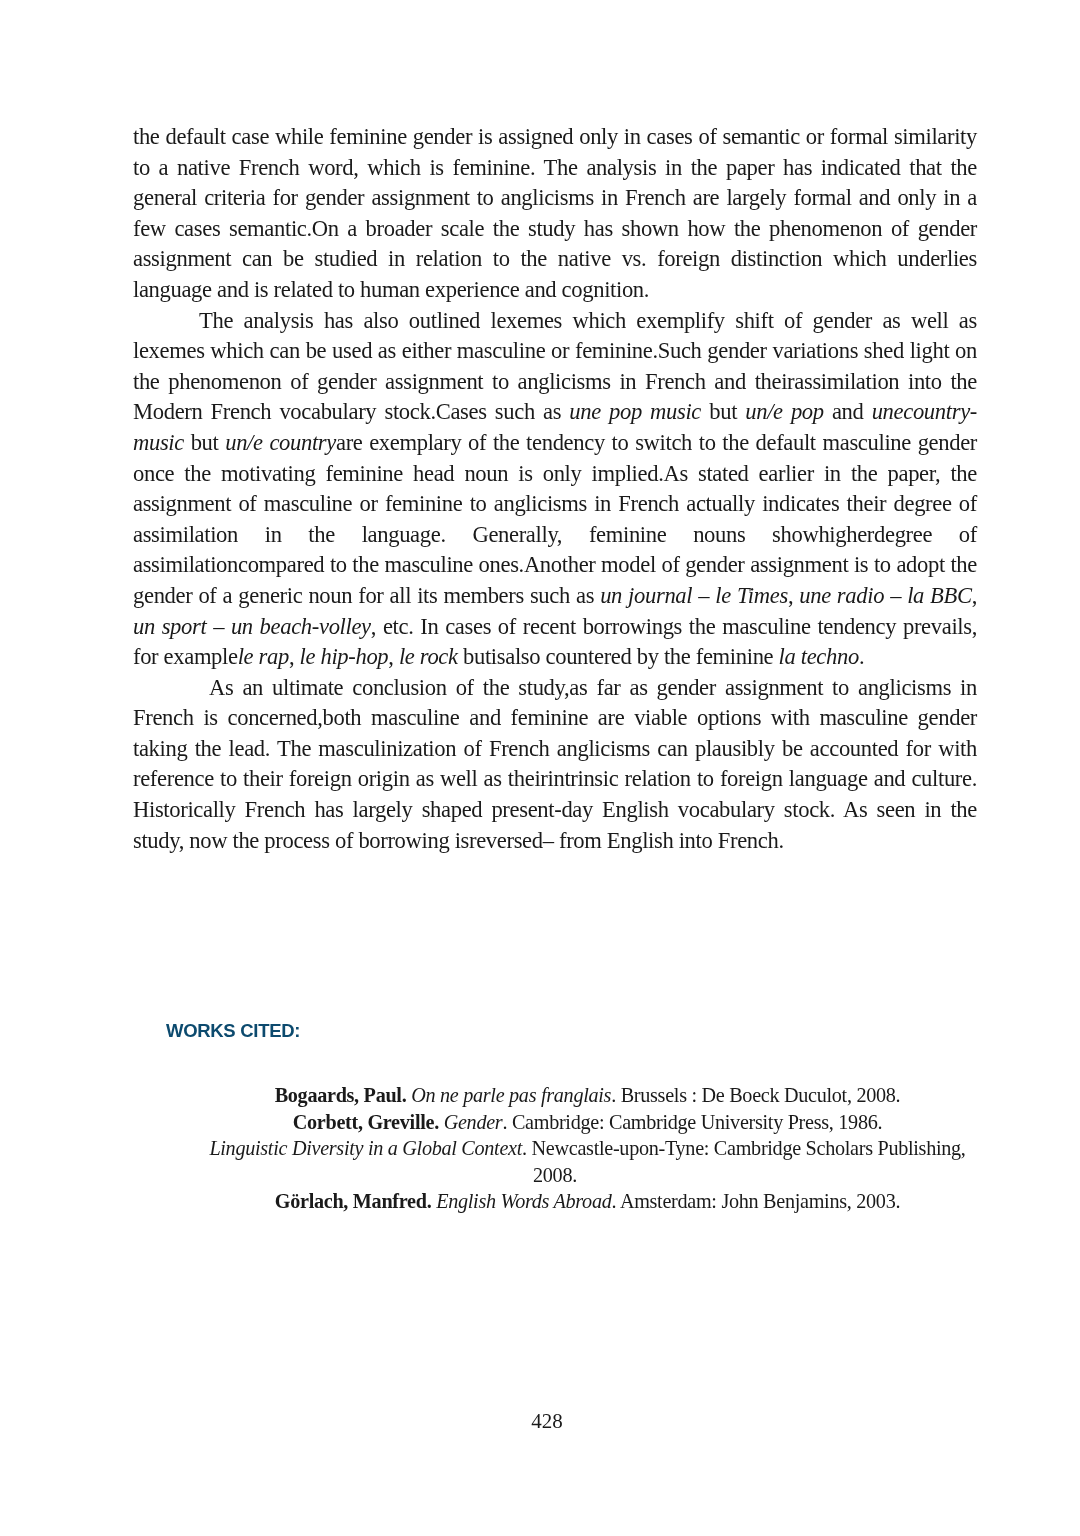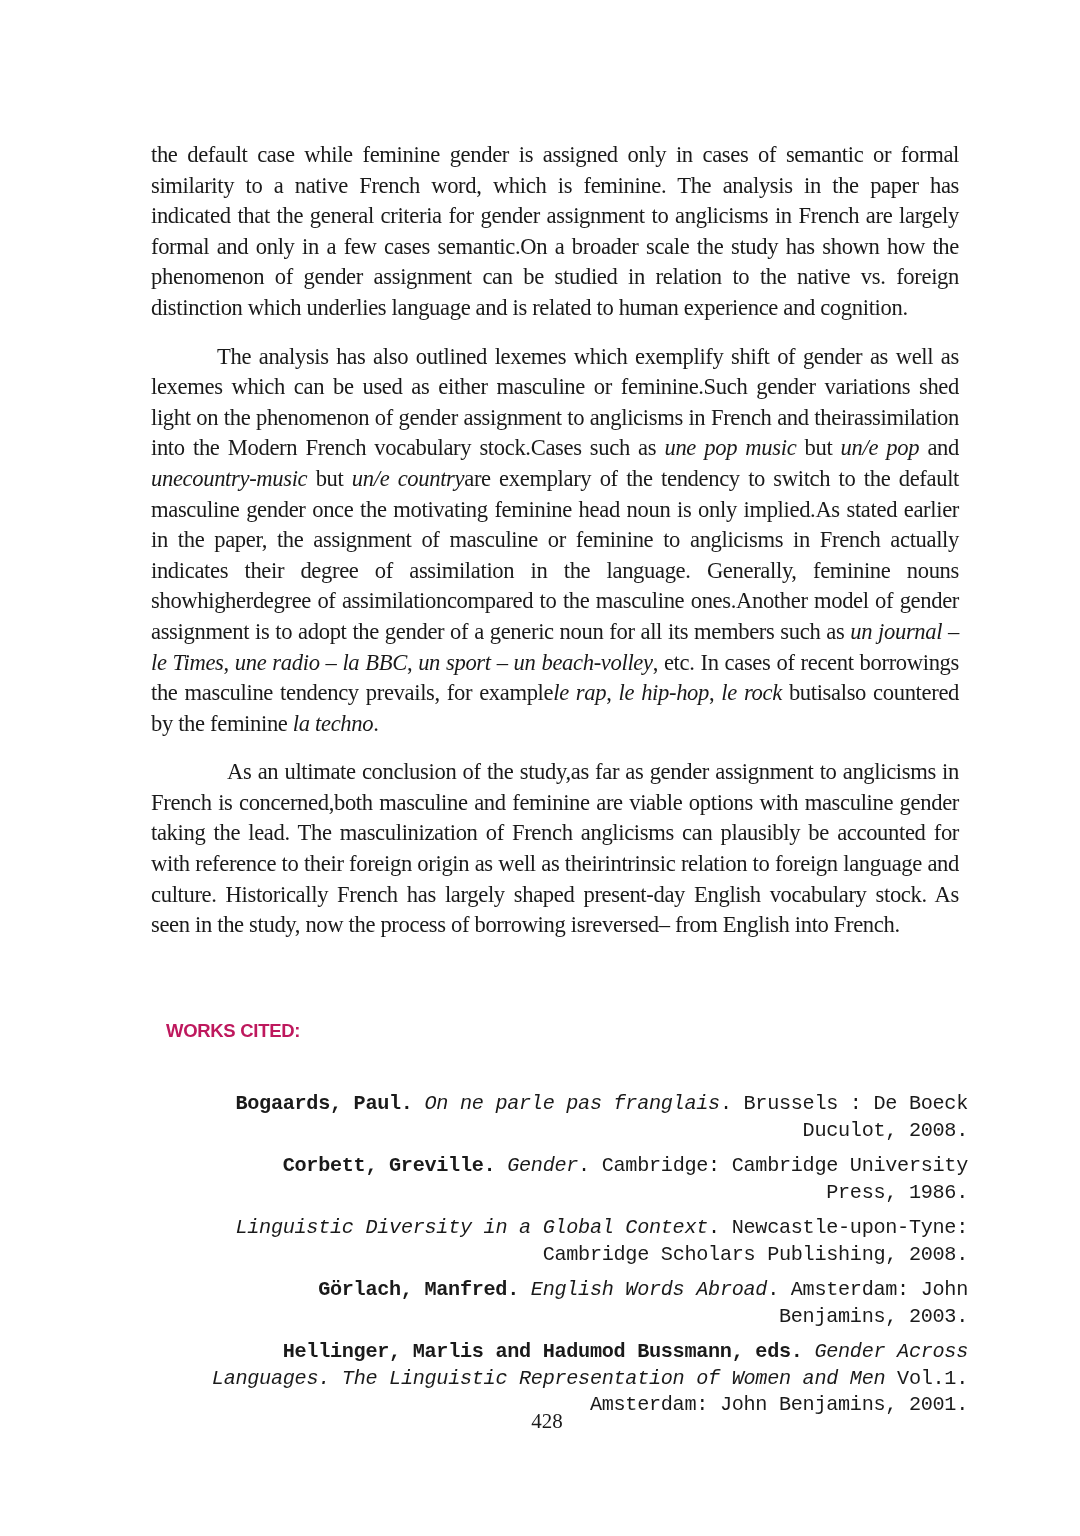--- a/index.html
+++ b/index.html
@@ -5,47 +5,46 @@
   html, body { margin: 0; padding: 0; background: #ffffff; }
   body {
     width: 1080px; height: 1536px; position: relative; overflow: hidden;
     color: #1a1a1a;
     font-family: "Liberation Serif", "DejaVu Serif", serif;
   }
   .page {
     position: absolute; left: 133px; top: 122px; width: 844px;
   }
   .para {
-    margin: 18px;
+    margin: 0;
     font-size: 22.6px;
     line-height: 30.6px;
     text-align: justify;
     letter-spacing: -0.35px;
     word-spacing: 0px;
   }
   .para.indent { text-indent: 66px; }
   .para.indent2 { text-indent: 76px; font-family: Liberation Serif, serif; }
   .para .it { font-style: italic; }
   .heading {
     position: absolute; left: 166px; top: 1020px;
     font-family: "Liberation Sans", "DejaVu Sans", sans-serif;
     font-weight: bold; font-size: 18.5px; letter-spacing: -0.3px;
-    color: #be185d;
+    color: #0c4a6e;
   }
   .refs {
     position: absolute; left: 133px; top: 1082px; width: 844px;
   }
   .ref {
-    margin: 9px;
+    margin: 0;
     font-size: 20.2px;
     line-height: 26.5px;
     text-indent: 65px;
-    text-align: right;
+    text-align: center;
     letter-spacing: -0.3px;
-    font-family: Liberation Mono, monospace;
   }
   .ref .au { font-weight: bold; }
   .ref .it { font-style: italic; }
   .pagenum {
     position: absolute; left: 0; width: 1080px; top: 1409px;
     text-align: center; font-size: 21px; margin-left: 7px;
   }
 </style>
 </head>
 <body>
@@ -56,16 +55,15 @@
   <p class="para indent2"><span>As an ultimate conclusion of the study,as far as gender assignment to anglicisms in French is concerned,both masculine and feminine are viable options with masculine gender taking the lead. The masculinization of French anglicisms can plausibly be accounted for with reference to their foreign origin as well as theirintrinsic relation to foreign language and culture. Historically French has largely shaped present-day English vocabulary stock. As seen in the study, now the process of borrowing isreversed– from English into French.</span></p>
 </div>
 
 <div class="heading">WORKS CITED:</div>
 
 <div class="refs">
   <p class="ref"><span class="au">Bogaards, Paul.</span><span><span> </span><span class="it">On ne parle pas franglais</span><span>. Brussels : De Boeck Duculot, 2008.</span></span></p>
   <p class="ref"><span class="au">Corbett, Greville.</span><span><span> </span><span class="it">Gender</span><span>. Cambridge: Cambridge University Press, 1986.</span></span></p>
   <p class="ref"><span class="au"></span><span><span class="it">Linguistic Diversity in a Global Context</span><span>. Newcastle-upon-Tyne: Cambridge Scholars Publishing, 2008.</span></span></p>
   <p class="ref"><span class="au">Görlach, Manfred.</span><span><span> </span><span class="it">English Words Abroad</span><span>. Amsterdam: John Benjamins, 2003.</span></span></p>
-  <p class="ref"><span class="au">Hellinger, Marlis and Hadumod Bussmann, eds.</span><span><span> </span><span class="it">Gender Across Languages. The Linguistic Representation of Women and Men</span><span> Vol.1. Amsterdam: John Benjamins, 2001.</span></span></p>
 </div>
 
 <div class="pagenum">428</div>
 
 </body></html>

